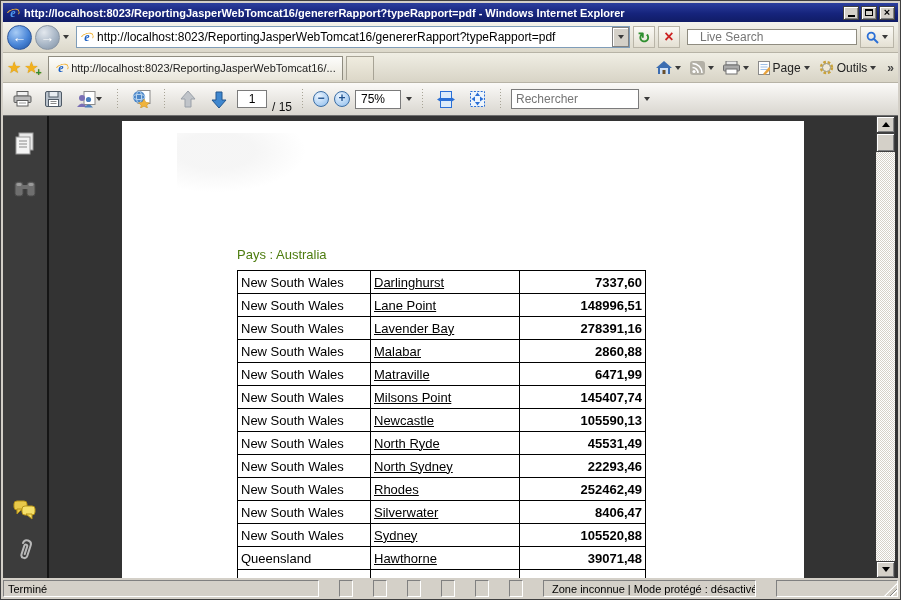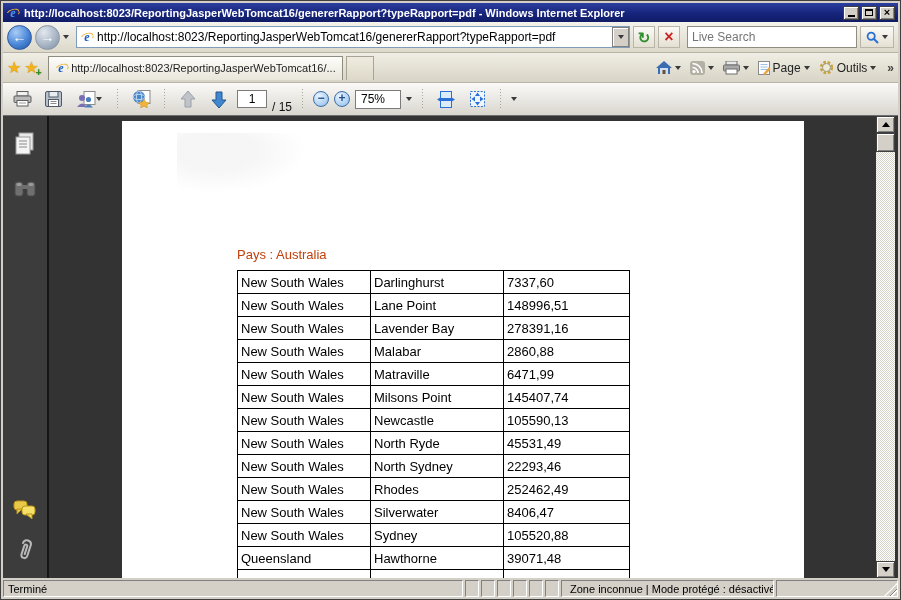--- a/index.html
+++ b/index.html
@@ -52,22 +52,22 @@
   .url-box input { flex:1; border:none; outline:none; font-size:12px; color:#000; background:transparent; height:18px; }
   .combo-btn {
     width:17px; height:20px; background:#d4d0c8; border:1px solid #808080;
     box-shadow:inset 1px 1px 0 #fff; display:flex; align-items:center; justify-content:center;
   }
   .tool-sq { width:22px; height:22px; display:flex; align-items:center; justify-content:center;
     border:1px solid #b9b5a8; background:linear-gradient(180deg,#fbfaf6,#e4e0d3); }
   .refresh-glyph { color:#2f8f2f; font-size:15px; font-weight:bold; line-height:1; }
   .stop-glyph { color:#cc2222; font-size:16px; font-weight:bold; line-height:1; }
   .search-box {
-    width:170px; height:22px; background:#fff; border:1px solid #9a96898f; border:1px solid #8f8c80;
-    display:flex; align-items:center; padding-left:4px; margin-left:4px;
+    width:170px; height:16px; background:#fff; border:1px solid #9a96898f; border:1px solid #8f8c80;
+    display:flex; align-items:center; padding-left:12px; margin-left:4px;
   }
   .search-box input { flex:1; border:none; outline:none; font-size:12px; background:transparent; }
   .mag-btn { width:34px; height:22px; border:1px solid #b9b5a8; background:linear-gradient(180deg,#fbfaf6,#e4e0d3);
     display:flex; align-items:center; justify-content:center; gap:3px; }
   
   .tab-row {
     flex:0 0 30px; background:linear-gradient(180deg,#f0eee4,#d8d4c6);
     border-bottom:1px solid #b7b3a6; display:flex; align-items:center; padding:0 4px; gap:3px;
   }
   .star { font-size:16px; color:#f2b11e; text-shadow:0 0 1px #b07d00; }
@@ -111,41 +111,41 @@
   }
   .sb-icon { margin-top:16px; }
   .sb-spacer { flex:1; }
   .pdf-page {
     position:absolute; left:119px; top:5px; width:682px; height:900px; background:#fff;
   }
   .faint-logo { position:absolute; left:55px; top:12px; width:130px; height:60px; opacity:0.07;
     background:radial-gradient(ellipse at 30% 30%,#777 0 30%,transparent 70%); }
   .pdf-title { position:absolute; top:57px; left:203px; width:460px; text-align:center;
     font-family:"Liberation Serif",serif; font-weight:bold; font-size:20px; color:#000; }
-  .country { position:absolute; top:126px; left:115px; font-size:13px; color:#c2410c; }
+  .country { position:absolute; top:126px; left:115px; font-size:13px; color:#4d7c0f; }
   .sales { position:absolute; top:149px; left:115px; border-collapse:collapse; font-size:13px; color:#000; }
   .sales td { border:1px solid #000; height:23px; padding:0 3px; white-space:nowrap; }
-  .sales .c-region { width:133px; } .sales .c-city { width:133px; }
-  .sales .c-amt { width:126px; text-align:left; }
+  .sales .c-region { width:133px; } .sales .c-city { width:149px;text-decoration:underline; }
+  .sales .c-amt { width:126px; text-align:right;font-weight:bold; }
   
   .vscroll { position:absolute; right:3px; top:0; bottom:0; width:19px; }
   .sb-btn { position:absolute; left:0; width:19px; height:17px; background:#d4d0c8; border:1px solid #404040;
     box-shadow:inset 1px 1px 0 #fff, inset -1px -1px 0 #808080;
     display:flex; align-items:center; justify-content:center; }
   .sb-btn.up { top:0; } .sb-btn.down { bottom:0; }
   .tri-u { width:0;height:0;border:4px solid transparent;border-bottom:5px solid #000;margin-top:-4px; }
   .tri-d { width:0;height:0;border:4px solid transparent;border-top:5px solid #000;margin-bottom:-4px; }
   .sb-track { position:absolute; left:0; top:17px; bottom:17px; width:19px; background-color:#fff;
     background-image:linear-gradient(45deg,#d6d2c8 25%,transparent 25%,transparent 75%,#d6d2c8 75%),
                      linear-gradient(45deg,#d6d2c8 25%,transparent 25%,transparent 75%,#d6d2c8 75%);
     background-size:2px 2px; background-position:0 0,1px 1px; }
   .sb-thumb { position:absolute; left:0; top:17px; width:19px; height:19px; background:#d4d0c8; border:1px solid #404040;
     box-shadow:inset 1px 1px 0 #fff, inset -1px -1px 0 #808080; }
   
-  .statusbar { flex:0 0 19px; display:flex; gap:2px; padding-top:2px; font-size:11px; color:#000; }
+  .statusbar { flex:0 0 19px; display:flex; gap:20px; padding-top:2px; font-size:11px; color:#000; }
   .pane { border:1px solid; border-color:#808080 #fff #fff #808080; padding:1px 4px; display:flex; align-items:center; gap:4px;
     white-space:nowrap; overflow:hidden; }
   .pane.grow { flex:1; }
   .pane.tiny { width:14px; padding:1px 0; }
   .pane.zone { width:213px; }
   .pane.last { width:122px; position:relative; }
   .grip { position:absolute; right:0; bottom:0; width:13px; height:13px;
     background:repeating-linear-gradient(135deg,transparent 0 3px,#808080 3px 4px,#fff 4px 5px);
     clip-path:polygon(100% 0,100% 100%,0 100%); }
   svg { display:block; }
@@ -326,20 +326,23 @@
     <span class="pt-btn">
       <svg width="17" height="18" viewBox="0 0 17 18">
         <rect x="1.5" y="1.5" width="14" height="15" fill="#eef5fc" stroke="#2a6fd6" stroke-dasharray="2 1.4"></rect>
         <polygon points="8.5,2.5 6,6 11,6" fill="#2a6fd6"></polygon>
         <polygon points="8.5,15.5 6,12 11,12" fill="#2a6fd6"></polygon>
         <polygon points="2.5,9 6,6.5 6,11.5" fill="#2a6fd6"></polygon>
         <polygon points="14.5,9 11,6.5 11,11.5" fill="#2a6fd6"></polygon>
       </svg>
     </span>
     <span class="sep"></span>
+    <span class="find-box">
+      <input placeholder="Rechercher" style="">
+    </span>
     <span class="dd-arrow"></span>
   </div>
 
   <div class="content">
 
     <div class="pdf-sidebar">
       <span class="sb-icon">
         <svg width="22" height="24" viewBox="0 0 22 24">
           <rect x="5" y="1" width="14" height="17" fill="#e9e9e9" stroke="#9a9a9a"></rect>
           <rect x="2" y="5" width="14" height="17" fill="#f4f4f4" stroke="#9a9a9a"></rect>

